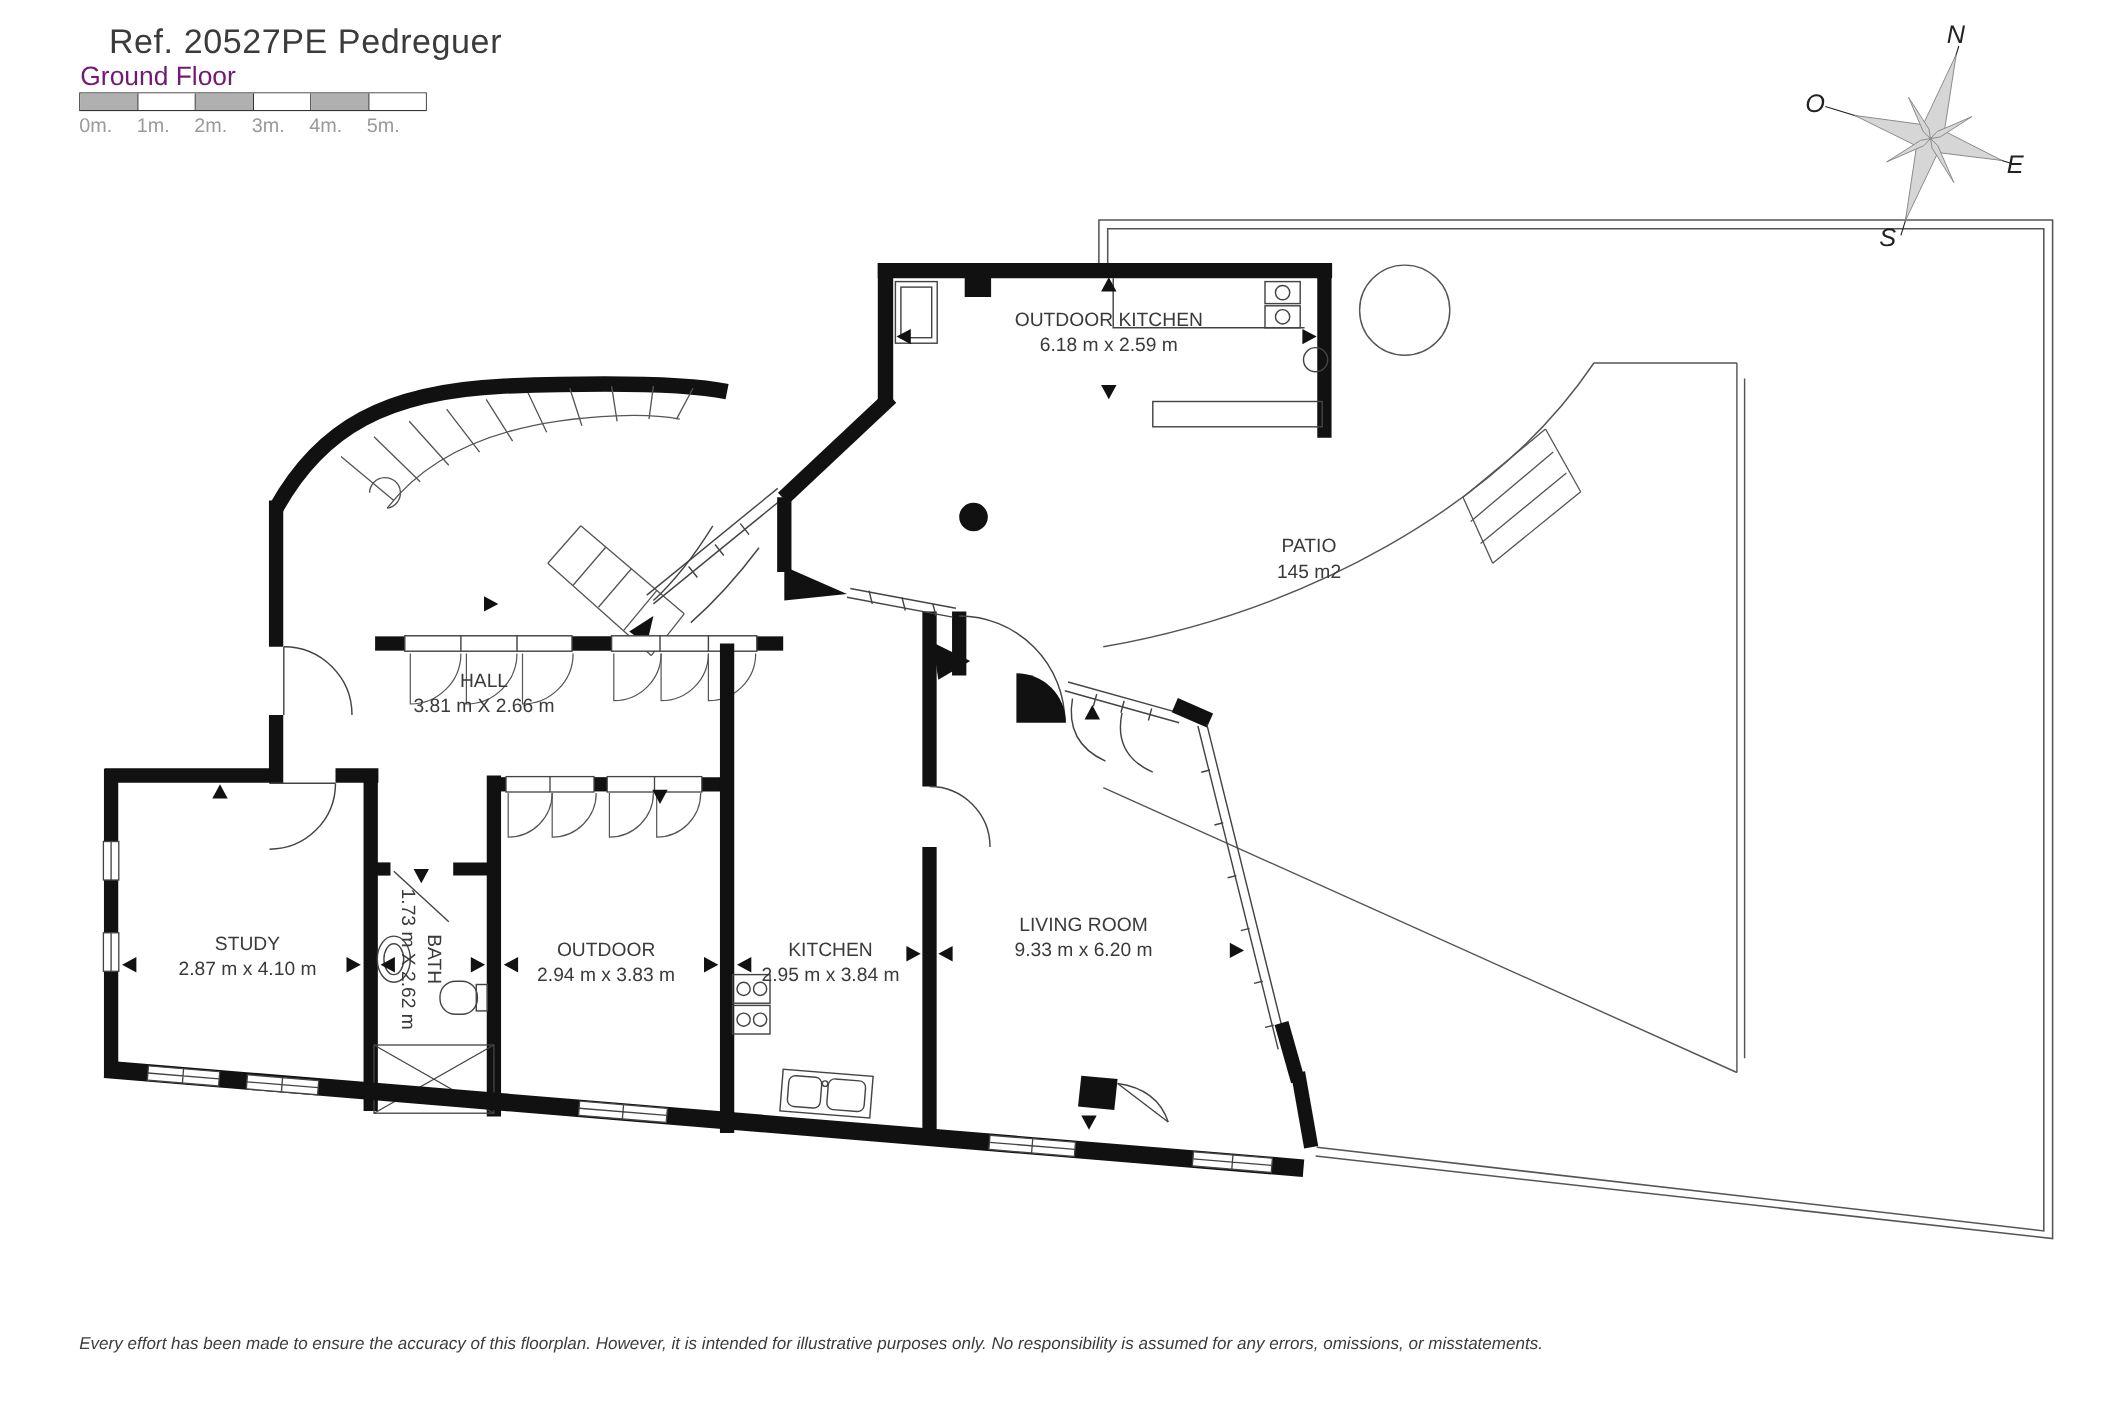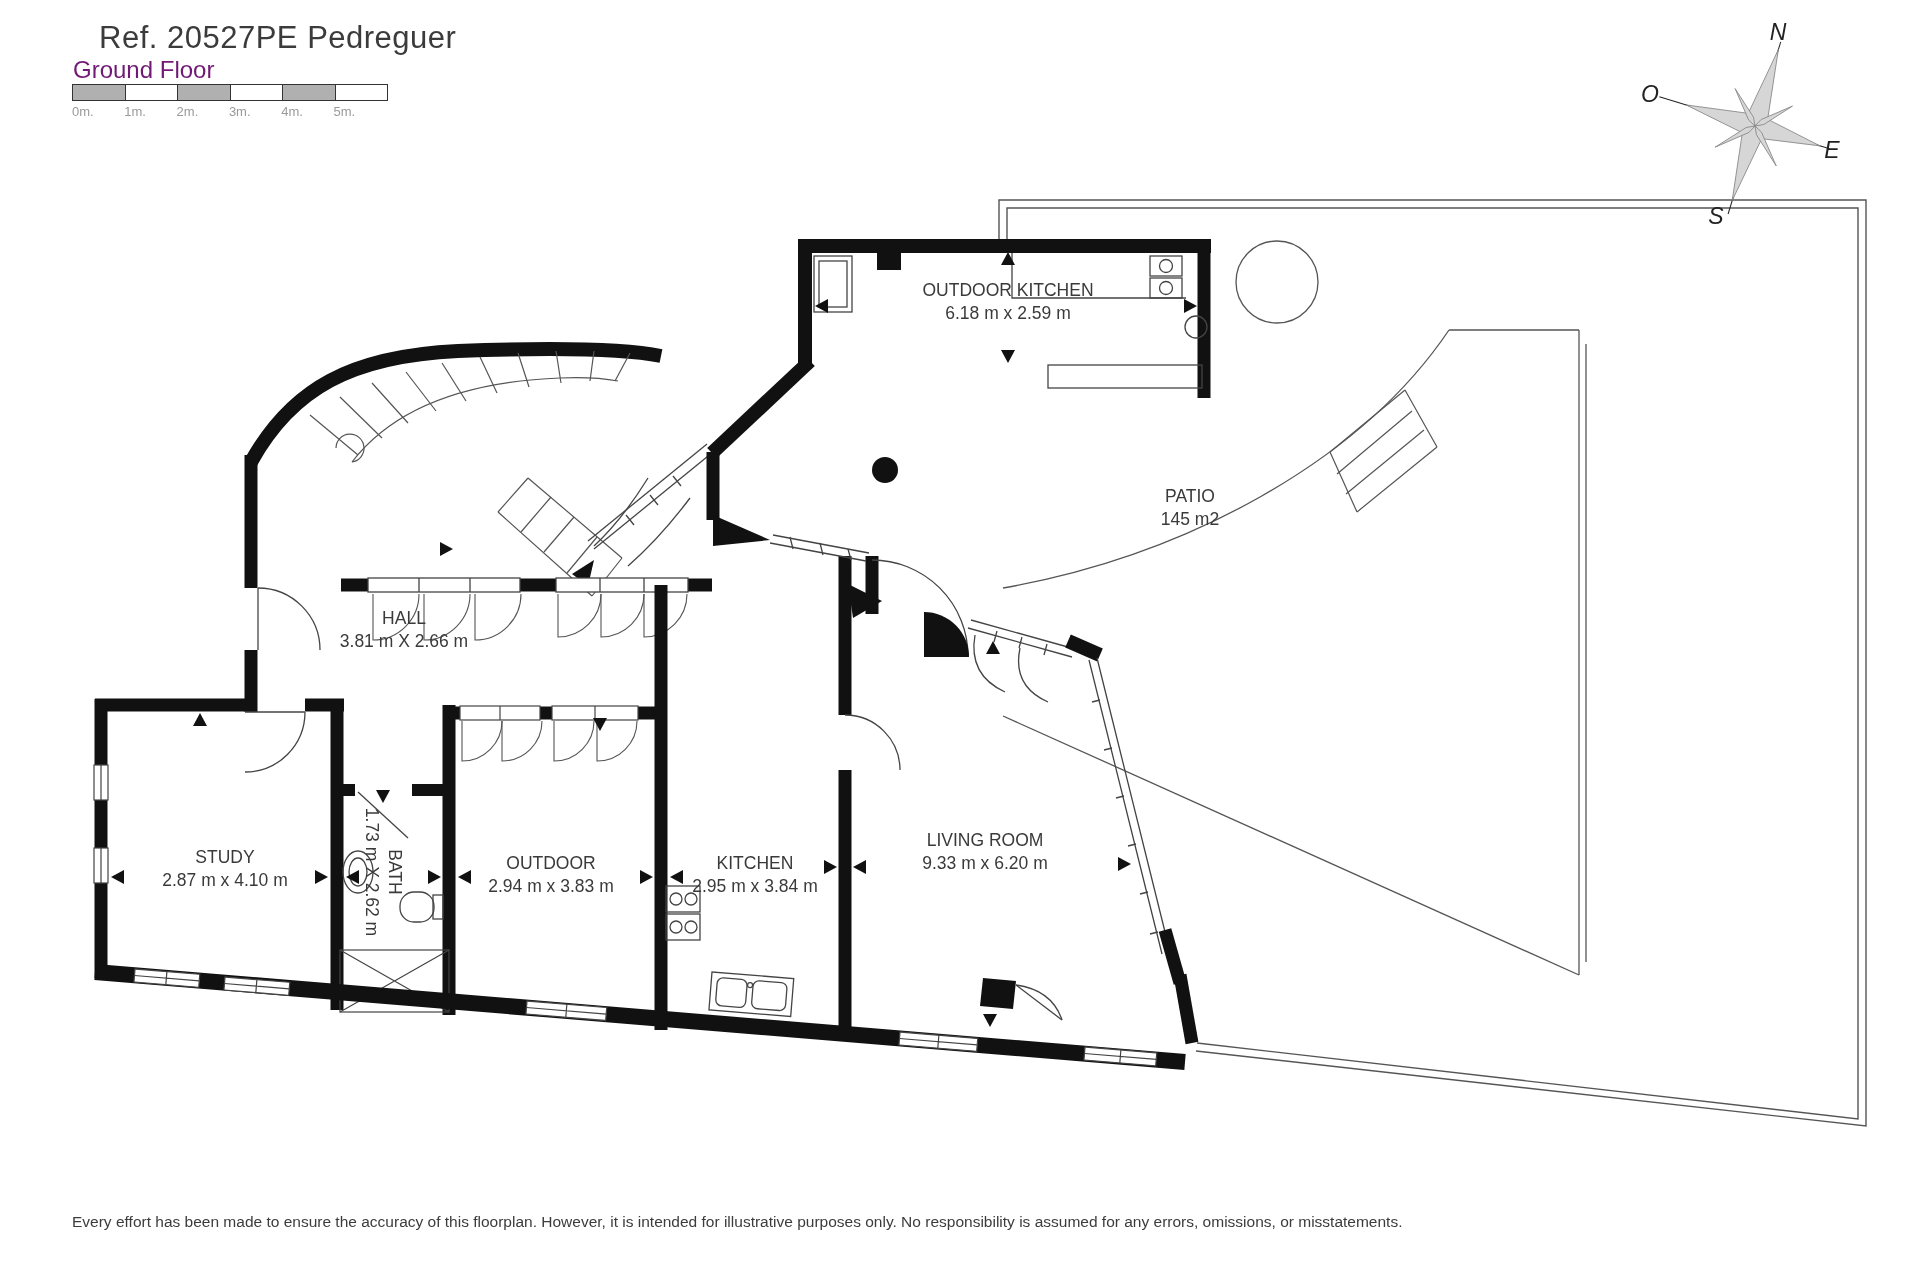--- a/index.html
+++ b/index.html
@@ -6,28 +6,28 @@
   body{width:1920px;height:1280px;position:relative;overflow:hidden;
        font-family:"Liberation Sans", sans-serif;color:#3a3a3a;}
   .abs{position:absolute;}
   #title{left:72px;top:20px;font-size:31px;letter-spacing:.5px;color:#3b3b3b;margin-left:27px;}
   #subtitle{left:73px;top:56px;font-size:24px;color:#701a75;}
   #scalebar{left:72px;top:84px;width:314px;height:15px;border:1px solid #333;display:flex;}
   #scalebar div{flex:1;border-right:1px solid #333;}
   #scalebar div:last-child{border-right:none;}
   .seg-a{background:#b0b0b0;}
   .seg-b{background:#ffffff;}
-  #scalelabels{left:72px;top:104px;width:340px;display:flex;font-size:13px;color:#9a9a9a;}
+  #scalelabels{left:72px;top:104px;width:340px;display:flex;font-size:18px;color:#9a9a9a;}
   #scalelabels span{width:52.3px;display:inline-block;}
   .roomlabel{position:absolute;transform:translate(-50%,-50%);text-align:center;
              font-size:17.5px;line-height:1.3;color:#3a3a3a;white-space:nowrap;}
   .roomlabel.rot{transform:translate(-50%,-50%) rotate(90deg);}
   .compass-letter{position:absolute;transform:translate(-50%,-50%);font-size:23px;
                   font-style:italic;color:#222;}
-  #disclaimer{left:72px;top:1213px;font-size:15.5px;color:#3c3c3c;}
+  #disclaimer{left:72px;top:1213px;font-size:15.5px;font-style:italic;color:#3c3c3c;}
   svg{position:absolute;left:0;top:0;}
 </style>
 </head>
 <body>
 
 <svg width="1920" height="1280" viewBox="0 0 1920 1280">
 
   <g stroke="#555" stroke-width="1.4" fill="none">
     <path d="M999,242 L999,200 L1866,200 L1866,1126 L1196,1051"></path>
     <path d="M1007,242 L1007,208 L1858,208 L1858,1119 L1197,1043"></path>
@@ -306,21 +306,21 @@
 </div>
 
 <div class="roomlabel" style="left:1008px;top:302px">
   <div>OUTDOOR KITCHEN</div>
   <div>6.18 m x 2.59 m</div>
 </div>
 <div class="roomlabel" style="left:1190px;top:508px">
   <div>PATIO</div>
   <div>145 m2</div>
 </div>
-<div class="roomlabel" style="left:404px;top:630px">
+<div class="roomlabel" style="left:440px;top:630px">
   <div>HALL</div>
   <div>3.81 m X 2.66 m</div>
 </div>
 <div class="roomlabel" style="left:225px;top:869px">
   <div>STUDY</div>
   <div>2.87 m x 4.10 m</div>
 </div>
 <div class="roomlabel rot" style="left:383px;top:872px">
   <div>BATH</div>
   <div>1.73 m X 2.62 m</div>

